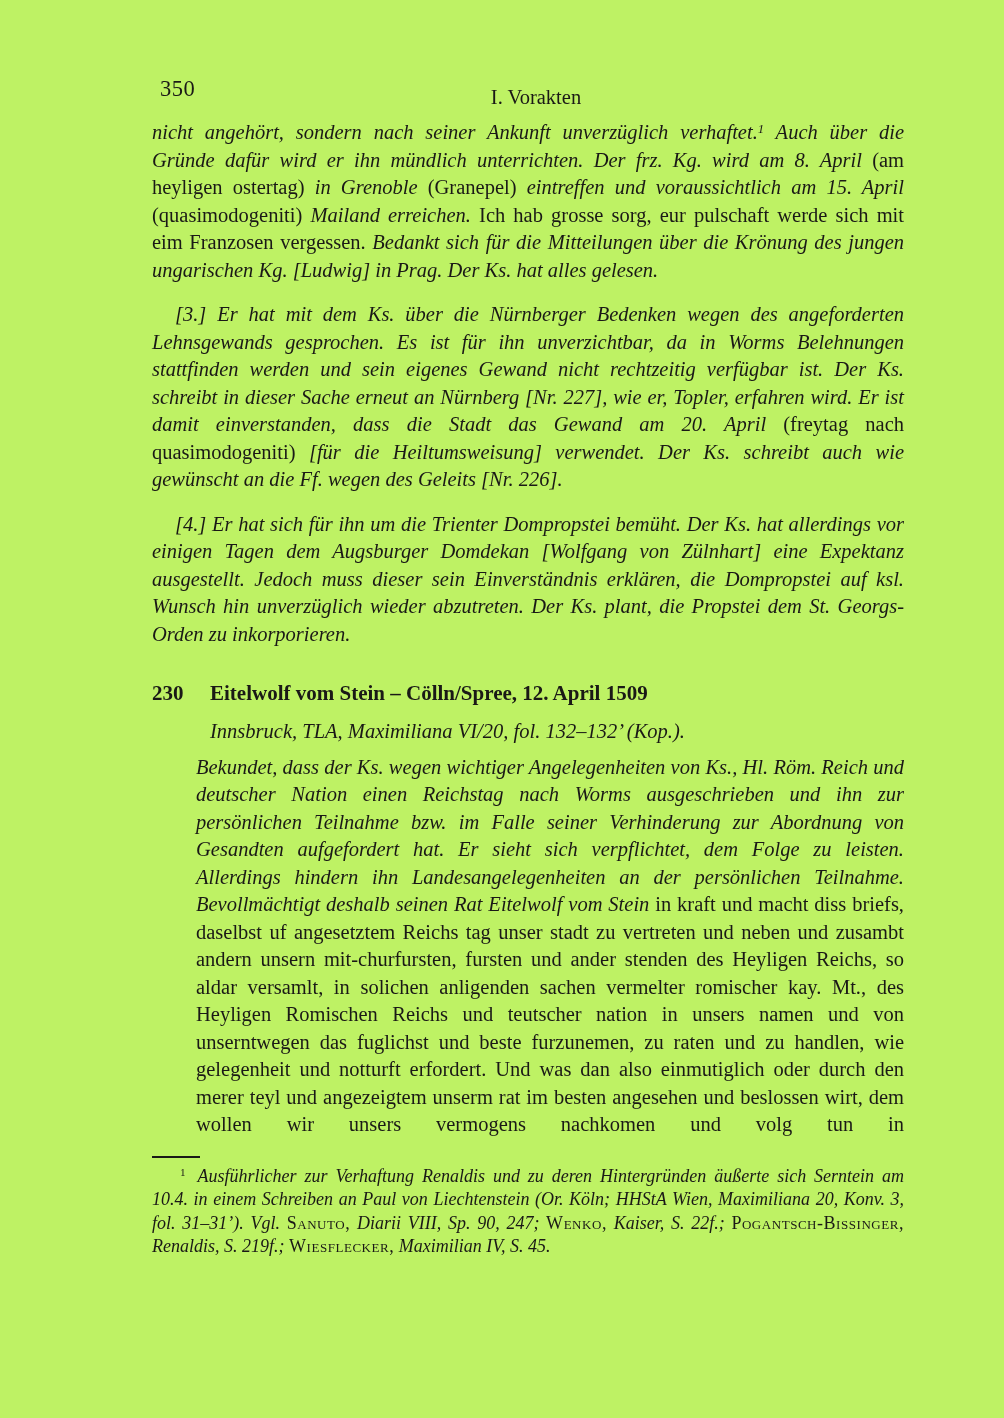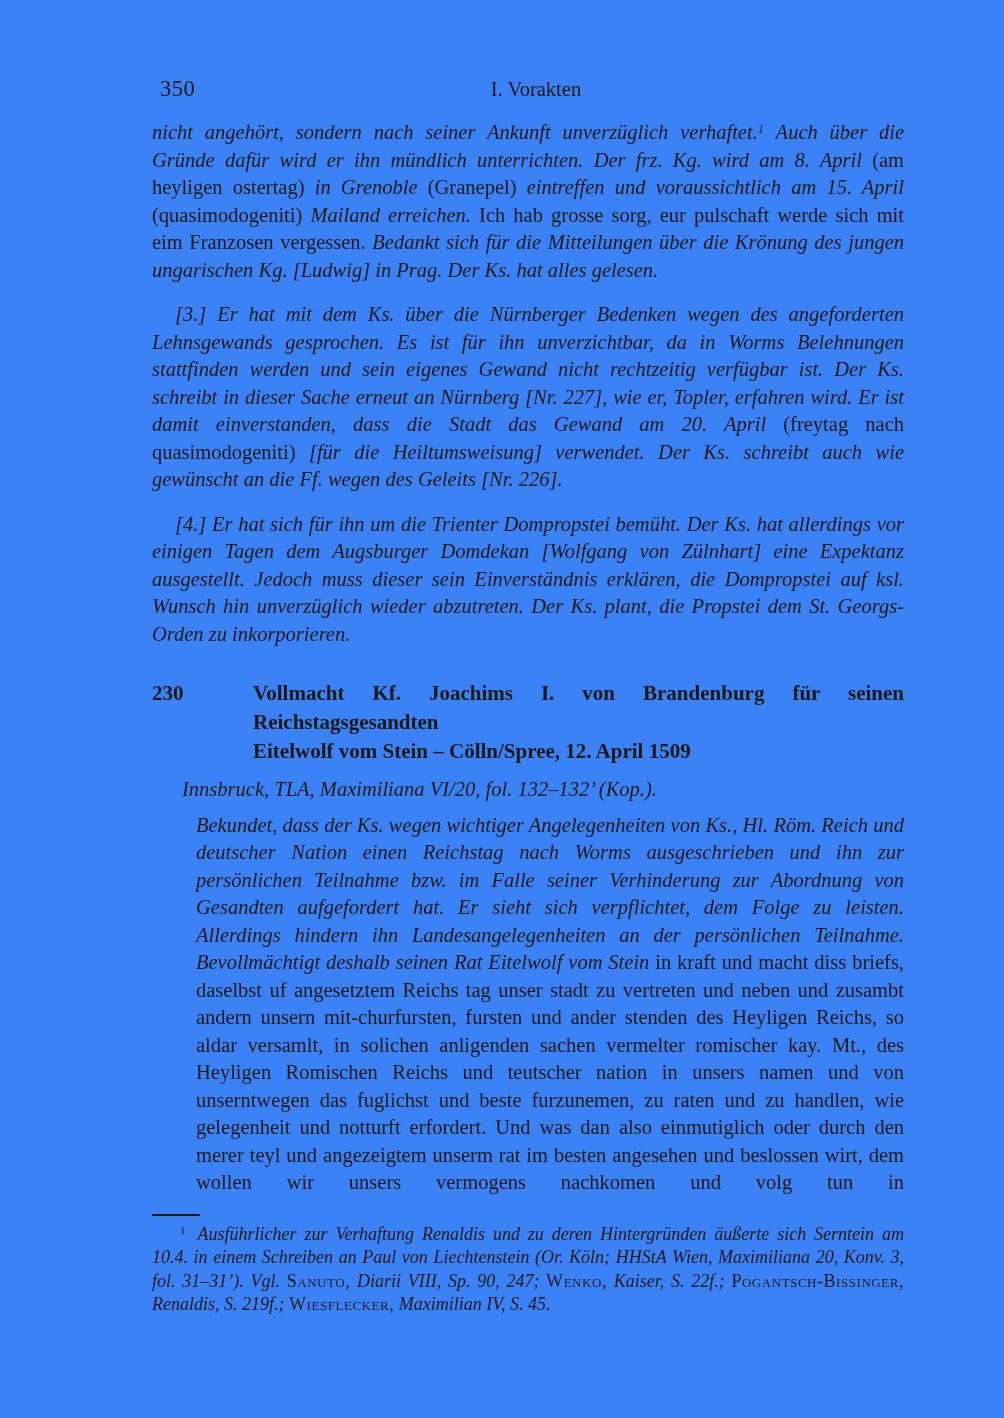--- a/index.html
+++ b/index.html
@@ -1,34 +1,34 @@
 <!DOCTYPE html>
 <html lang="de"><head>
 <meta charset="utf-8">
 <style>
   html, body { margin: 0; padding: 0; background: #e8e8e6; }
   .page {
     position: relative;
     width: 1004px;
     height: 1418px;
-    background: #3b82f6;
+    background: #bef264;
     color: #1a1916;
     font-family: "Liberation Serif", "DejaVu Serif", serif;
     overflow: hidden;
   }
   .running-head {
     position: absolute;
     top: 76px; left: 160px; width: 752px; height: 30px;
   }
   .page-num {
     position: absolute; left: 0; top: 0;
     font-size: 22.5px; letter-spacing: 0.02em;
   }
   .head-title {
-    position: absolute; left: 0; right: 0; top: 2px;
+    position: absolute; left: 0; right: 0; top: 10px;
     text-align: center;
     font-size: 20.5px;
   }
   .content {
     position: absolute;
     top: 119px; left: 152px; width: 752px;
     font-size: 20.5px;
     line-height: 27.5px;
     hyphens: auto;
   }
@@ -45,28 +45,27 @@
     font-size: 0.62em;
     position: relative; top: -0.48em;
     line-height: 0;
   }
   .entry { margin-top: 31px; }
   .entry-heading {
     display: flex;
     font-weight: bold;
     font-size: 21px;
     line-height: 29px;
-    gap: 43px;
   }
   .entry-number { width: 58px; flex: 0 0 58px; }
   .entry-title { flex: 1 1 auto; }
   .entry-title-line.first { text-align: justify; text-align-last: justify; }
   .entry-source {
     margin-top: 10px;
-    margin-left: 30px;
+    margin-left: 58px;
     font-style: italic;
   }
   .entry-body { margin-top: 8px; }
   .footnote {
     margin-top: 17px;
     font-size: 18px;
     line-height: 23.6px;
   }
   .footnote-rule {
     width: 48px; height: 0;
@@ -91,21 +90,20 @@
     <div class="paras">
         <p class="para"><span class="seg italic">nicht angehört, sondern nach seiner Ankunft unverzüglich verhaftet.</span><span class="seg italic sup">1</span><span class="seg italic"> Auch über die Gründe dafür wird er ihn mündlich unterrichten. Der frz. Kg. wird am 8. April </span><span class="seg roman">(am heyligen ostertag) </span><span class="seg italic">in Grenoble </span><span class="seg roman">(Granepel) </span><span class="seg italic">eintreffen und voraussichtlich am 15. April </span><span class="seg roman">(quasimodogeniti) </span><span class="seg italic">Mailand erreichen. </span><span class="seg roman">Ich hab grosse sorg, eur pulschaft werde sich mit eim Franzosen vergessen. </span><span class="seg italic">Bedankt sich für die Mitteilungen über die Krönung des jungen ungarischen Kg. [Ludwig] in Prag. Der Ks. hat alles gelesen.</span></p>
         <p class="para indent"><span class="seg italic">[3.] Er hat mit dem Ks. über die Nürnberger Bedenken wegen des angeforderten Lehnsgewands gesprochen. Es ist für ihn unverzichtbar, da in Worms Belehnungen stattfinden werden und sein eigenes Gewand nicht rechtzeitig verfügbar ist. Der Ks. schreibt in dieser Sache erneut an Nürnberg [Nr. 227], wie er, Topler, erfahren wird. Er ist damit einverstanden, dass die Stadt das Gewand am 20. April </span><span class="seg roman">(freytag nach quasimodogeniti) </span><span class="seg italic">[für die Heiltumsweisung] verwendet. Der Ks. schreibt auch wie gewünscht an die Ff. wegen des Geleits [Nr. 226].</span></p>
         <p class="para indent"><span class="seg italic">[4.] Er hat sich für ihn um die Trienter Dompropstei bemüht. Der Ks. hat allerdings vor einigen Tagen dem Augsburger Domdekan [Wolfgang von Zülnhart] eine Expektanz ausgestellt. Jedoch muss dieser sein Einverständnis erklären, die Dompropstei auf ksl. Wunsch hin unverzüglich wieder abzutreten. Der Ks. plant, die Propstei dem St. Georgs-Orden zu inkorporieren.</span></p>
       </div>
 
     <div class="entry">
       <div class="entry-heading">
         <div class="entry-number">230</div>
         <div class="entry-title">
-          <div class="entry-title-line first">Vollmacht Kf. Joachims I. von Brandenburg für seinen Reichstagsgesandten</div>
           <div class="entry-title-line">Eitelwolf vom Stein – Cölln/Spree, 12. April 1509</div>
         </div>
       </div>
       <div class="entry-source">Innsbruck, TLA, Maximiliana VI/20, fol. 132–132’ (Kop.).</div>
       <div class="paras entry-body">
           <p class="para justify-last"><span class="seg italic">Bekundet, dass der Ks. wegen wichtiger Angelegenheiten von Ks., Hl. Röm. Reich und deutscher Nation einen Reichstag nach Worms ausgeschrieben und ihn zur persönlichen Teilnahme bzw. im Falle seiner Verhinderung zur Abordnung von Gesandten aufgefordert hat. Er sieht sich verpflichtet, dem Folge zu leisten. Allerdings hindern ihn Landesangelegenheiten an der persönlichen Teilnahme. Bevollmächtigt deshalb seinen Rat Eitelwolf vom Stein </span><span class="seg roman">in kraft und macht diss briefs, daselbst uf angesetztem Reichs tag unser stadt zu vertreten und neben und zusambt andern unsern mit-churfursten, fursten und ander stenden des Heyligen Reichs, so aldar versamlt, in solichen anligenden sachen vermelter romischer kay. Mt., des Heyligen Romischen Reichs und teutscher nation in unsers namen und von unserntwegen das fuglichst und beste furzunemen, zu raten und zu handlen, wie gelegenheit und notturft erfordert. Und was dan also einmutiglich oder durch den merer teyl und angezeigtem unserm rat im besten angesehen und beslossen wirt, dem wollen wir unsers vermogens nachkomen und volg tun in</span></p>
         </div>
     </div>
 
     <div class="footnote">

